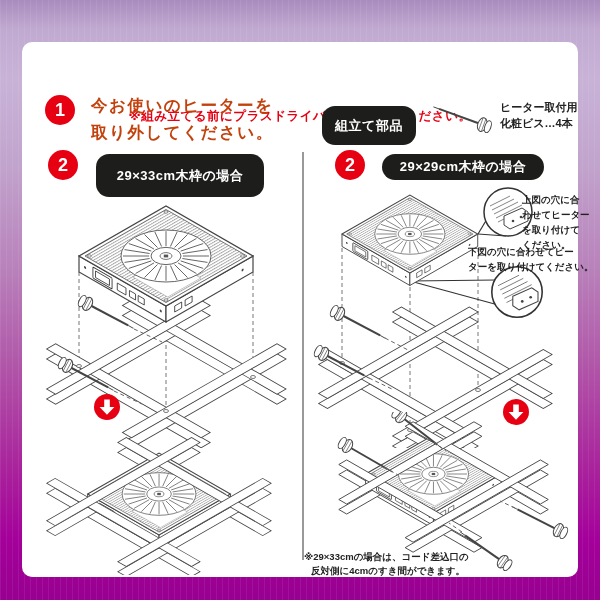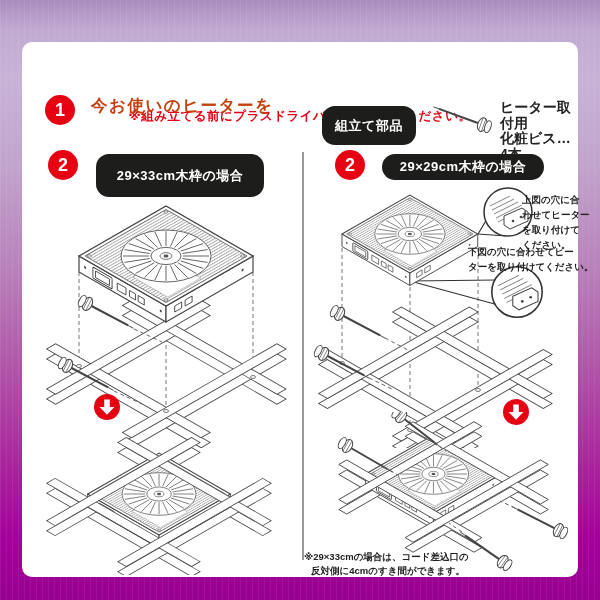--- a/index.html
+++ b/index.html
@@ -11,21 +11,21 @@
   .panel{position:absolute;left:22px;top:42px;width:556px;height:535px;background:#fff;border-radius:10px;}
   .title-wrap{position:absolute;top:6px;left:0;width:600px;text-align:center;}
   .warning{position:absolute;top:66px;left:0;width:556px;text-align:center;color:#e60012;
     font-size:12.5px;font-weight:bold;letter-spacing:0.5px;}
   .numcircle{position:absolute;width:30px;height:30px;border-radius:50%;background:#e60012;color:#fff;
     font-weight:bold;font-size:18px;display:flex;align-items:center;justify-content:center;}
   .pill{position:absolute;background:#1d1d1b;color:#fff;font-weight:bold;font-size:13px;
     border-radius:13px;display:flex;align-items:center;justify-content:center;letter-spacing:0.5px;}
   .step1-text{position:absolute;left:69px;top:50px;width:220px;font-size:16.5px;font-weight:bold;
     color:#c2410c;line-height:27px;letter-spacing:1.5px;}
-  .parts-label{position:absolute;left:478px;top:58px;font-size:14px;font-weight:bold;color:#222;line-height:15.5px;}
+  .parts-label{position:absolute;left:478px;top:58px;font-size:11px;font-weight:bold;color:#222;line-height:15.5px;}
   .divider{position:absolute;left:280px;top:110px;width:2px;height:408px;background:#999;}
   .callout-text{position:absolute;font-size:9.5px;font-weight:bold;color:#222;line-height:15px;}
   .footnote{position:absolute;left:282px;top:496px;font-size:9.5px;font-weight:bold;color:#222;line-height:14px;margin-top:12px;}
   .footnote .l2{padding-left:7px;}
   .absimg{position:absolute;}
   svg text{font-family:"Liberation Sans","DejaVu Sans",sans-serif;}
 </style>
 </head>
 <body>
 
@@ -134,20 +134,21 @@
   </svg>
 
 
   <div class="panel">
 
     <div class="warning">※組み立てる前にプラスドライバーを用意してください。</div>
 
     <div class="numcircle" style="left:23px;top:53px;">1</div>
     <div class="step1-text">
       <div>今お使いのヒーターを</div>
+      <div>取り外してください。</div>
     </div>
 
     <div class="pill" style="left:300px;top:64px;width:94px;height:39px;">組立て部品</div>
     <svg class="absimg" style="left:396px;top:48px;" width="80" height="46">
       <use href="#g-screw" transform="translate(68,36) rotate(200)"></use>
     </svg>
     <div class="parts-label">
       <div>ヒーター取付用</div>
       <div>化粧ビス…4本</div>
     </div>

